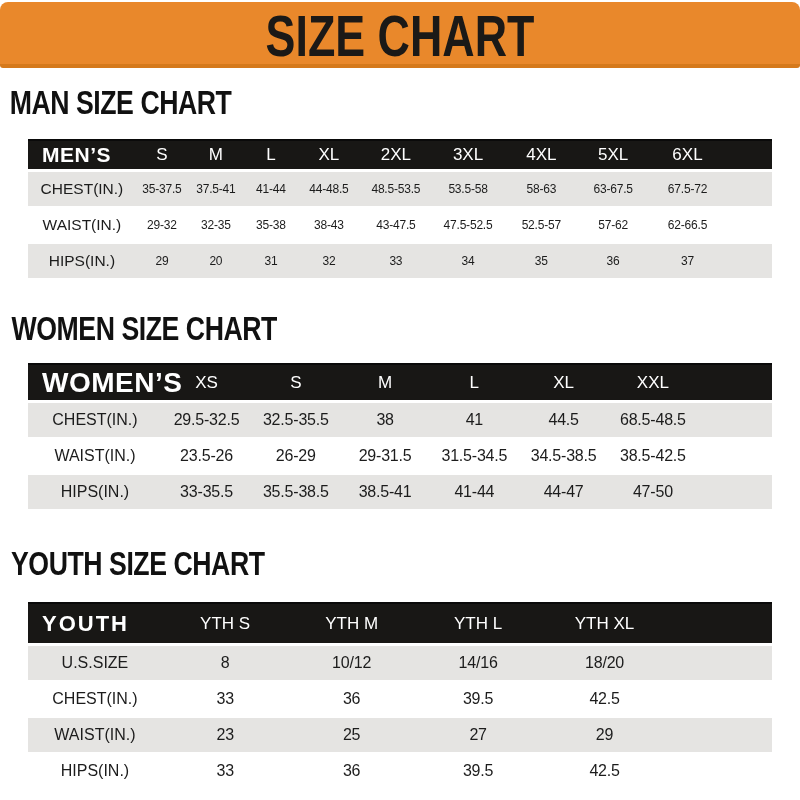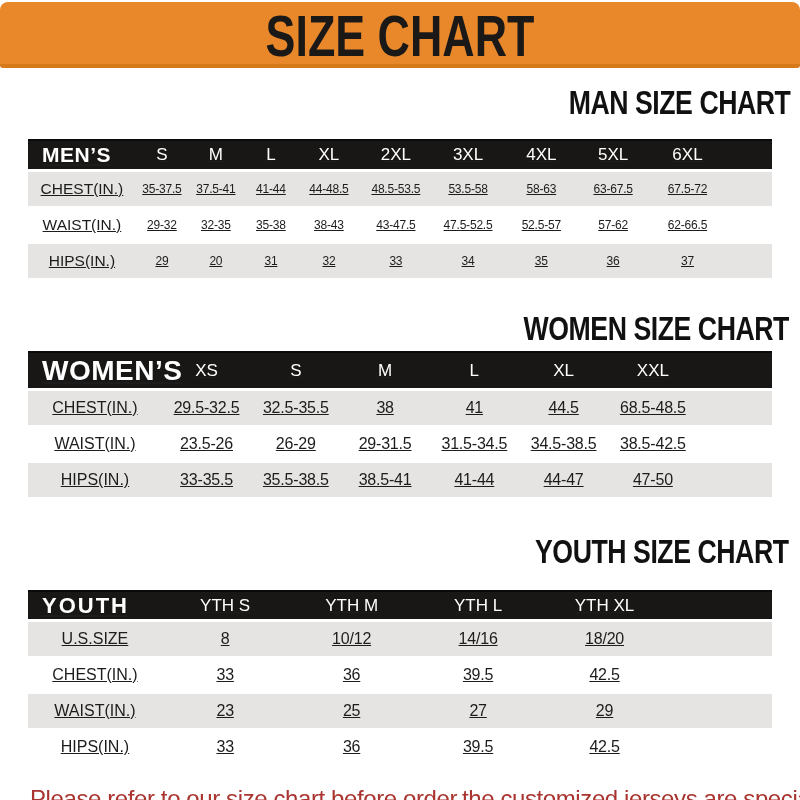--- a/index.html
+++ b/index.html
@@ -26,34 +26,33 @@
     display:flex;align-items:flex-end;justify-content:center;
   }
   .banner h1{
     margin:0;font-size:56px;font-weight:800;color:#1b1917;
     letter-spacing:0px;line-height:1;
     transform:scale(0.80,1.04);transform-origin:center;
     white-space:nowrap;
   }
 
   
-  .sec-title-wrap{text-align:right;line-height:34px;}
+  .sec-title-wrap{text-align:left;line-height:34px;}
   .sec-title{
     display:inline-block;margin:0;font-size:29px;font-weight:800;color:#111;
     letter-spacing:-0.5px;transform:scale(0.92,1.12);white-space:nowrap;
   }
   .sec-men  .sec-title-wrap{margin-top:18px;margin-bottom:14px;}
-  .sec-women .sec-title-wrap{margin-top:32px;margin-bottom:0;padding-left:44px;}
+  .sec-women .sec-title-wrap{margin-top:32px;margin-bottom:12px;}
   .sec-youth .sec-title-wrap{margin-top:36px;margin-bottom:16px;}
 
   
   table{
     width:744px;margin-left:28px;border-collapse:separate;border-spacing:0;
     table-layout:fixed;
-    text-decoration:underline;
   }
   thead th{
     background:var(--bar-bg);color:#fff;font-weight:400;font-size:17px;
     text-align:center;padding:0;border-bottom:3px solid #fff;
     border-top:2px solid #0a0a0a;
   }
   thead th.corner{
     text-align:left;padding-left:14px;font-weight:700;font-size:21px;
     letter-spacing:0.5px;white-space:nowrap;
   }
@@ -63,21 +62,21 @@
   tbody tr:nth-child(even) th,tbody tr:nth-child(even) td{background:#ffffff;}
   tbody th,tbody td{border-bottom:2px solid #fff;}
 
   .sec-men   thead tr{height:33px;}
   .sec-men   tbody tr{height:25px;}
   .sec-men   tbody th{font-size:15.5px;}
   .sec-men   tbody td{font-size:12px;}
   .sec-women thead tr{height:40px;}
   .sec-women thead th.corner{font-size:28px;}
   .sec-women tbody tr{height:31px;}
-  .sec-youth thead tr{height:32px;}
+  .sec-youth thead tr{height:44px;}
   .sec-youth thead th.corner{font-size:22px;letter-spacing:2px;}
   .sec-youth tbody tr{height:32px;}
 
   
   .notice{margin-top:18px;padding-left:30px;}
   .notice p{
     margin:0;font-size:24px;line-height:29px;color:var(--notice);
     letter-spacing:-0.4px;white-space:nowrap;
   }
 </style>

